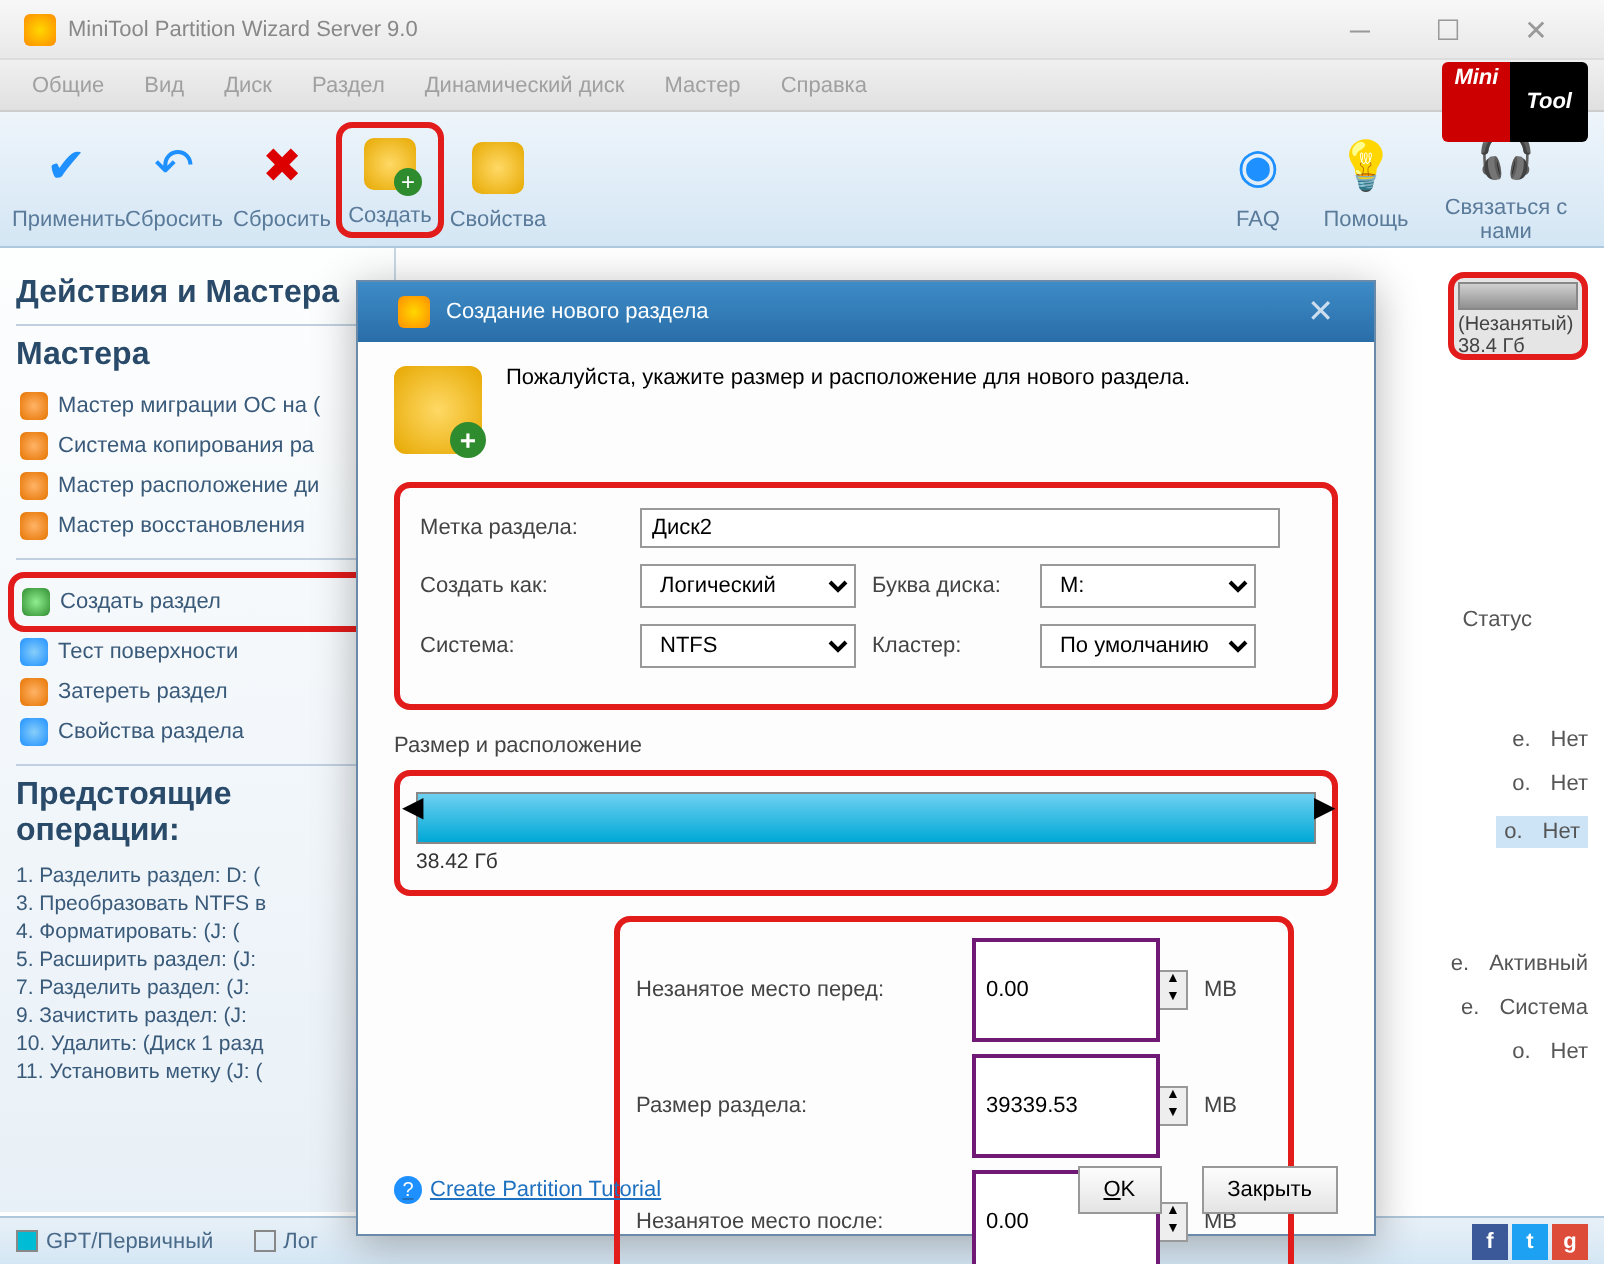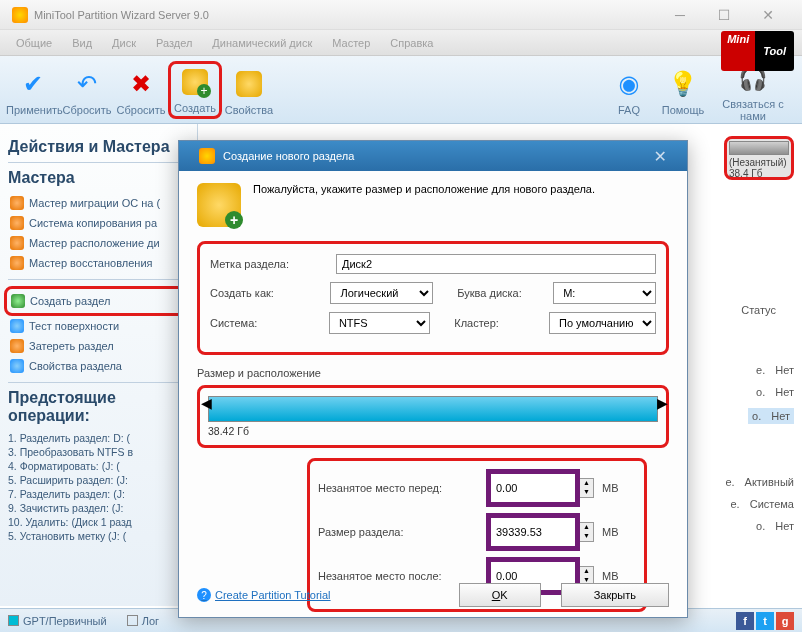--- a/index.html
+++ b/index.html
@@ -25,62 +25,62 @@
 .sidebar .sic{width:14px;height:14px;background:radial-gradient(#ffb366,#e67300);border-radius:3px;flex-shrink:0}
 .sidebar .sic.g{background:radial-gradient(#90ee90,#2e8b2e)}
 .sidebar .sic.b{background:radial-gradient(#87cefa,#1e90ff)}
 .sidebar hr{border:none;border-top:1px solid #c0d0e0;margin:6px 0}
 .sidebar .hl{border:3px solid #e21b1b;border-radius:8px;padding:2px;margin-left:-4px}
 .sidebar .pend{font-size:10.5px;padding:1px 0}
 .content{flex:1;background:#fff;position:relative}
 .diskbox{position:absolute;right:8px;top:12px;width:70px;height:44px;border:3px solid #e21b1b;border-radius:8px;padding:2px;background:#e5e5e5}
 .diskbox .bar{height:14px;background:linear-gradient(#d0d0d0,#909090);border:1px solid #888;margin-bottom:2px}
 .diskbox .lbl{font-size:10px;color:#444}
-.collabel{position:absolute;right:26px;top:180px;color:#555}
+.collabel{position:absolute;right:36px;top:180px;color:#555}
 .rowdata{position:absolute;right:8px;font-size:10.5px;color:#555;display:flex;gap:10px}
 .footer{position:absolute;bottom:0;left:0;right:0;height:24px;background:linear-gradient(#e8f0f7,#d4e6f4);border-top:1px solid #b0c8dc;display:flex;align-items:center;padding:0 8px;font-size:10.5px;color:#4a6a8a}
 .footer .sq{width:11px;height:11px;border:1px solid #888;margin-right:4px}
 .footer .sq.c{background:#00bcd4}
 .social{position:absolute;right:8px;bottom:2px;display:flex;gap:2px}
 .social div{width:18px;height:18px;display:flex;align-items:center;justify-content:center;color:#fff;font-weight:bold;font-size:11px}
 
 .dialog{position:absolute;left:178px;top:140px;width:510px;height:478px;background:#fdfdfd;border:1px solid #6a8aaa;box-shadow:0 4px 20px rgba(0,0,0,0.3)}
 .dlg-title{height:30px;background:linear-gradient(#3d8bc7,#2a6ea8);color:#fff;display:flex;align-items:center;padding:0 20px;font-size:12px}
 .dlg-title .dic{width:16px;height:16px;background:radial-gradient(#ffd700,#ff8c00);border-radius:3px;margin-right:8px}
 .dlg-title .x{margin-left:auto;font-size:16px;color:#cde}
 .dlg-body{padding:12px 18px}
 .dlg-hdr{display:flex;align-items:flex-start;gap:12px;margin-bottom:14px}
 .dlg-hdr .bic{width:44px;height:44px;background:radial-gradient(#ffd966,#e6a800);border-radius:6px;position:relative}
 .dlg-hdr .bic::after{content:"+";position:absolute;right:-2px;bottom:-2px;width:18px;height:18px;background:#2e8b2e;color:#fff;border-radius:50%;font-size:14px;font-weight:bold;display:flex;align-items:center;justify-content:center}
 .fgroup{border:3px solid #e21b1b;border-radius:8px;padding:10px;margin-bottom:12px}
-.frow{display:flex;align-items:center;margin-bottom:8px;gap:24px}
+.frow{display:flex;align-items:center;margin-bottom:8px;gap:8px}
 .frow label{width:102px;color:#444}
 .frow label.s{width:76px}
 input.txt,select.sel{border:1px solid #999;padding:3px 5px;font-size:11px;background:#fff}
 input.txt{width:320px}
 select.sel{width:108px}
 .fs-title{font-size:11px;color:#444;margin:4px 0 6px}
 .slider-wrap{border:3px solid #e21b1b;border-radius:8px;padding:8px;margin-bottom:10px}
 .slider{height:26px;border:1px solid #888;background:linear-gradient(#6dd0f0,#00a8d6);position:relative}
 .slider .hndl{position:absolute;top:-2px;width:8px;font-size:14px;color:#000}
 .slider .hndl.l{left:-8px}
 .slider .hndl.r{right:-8px}
 .szlbl{font-size:10.5px;margin-top:3px;color:#333}
 .numgroup{border:3px solid #e21b1b;border-radius:8px;padding:8px;margin:0 0 0 110px;width:340px}
 .numrow{display:flex;align-items:center;margin-bottom:6px;gap:8px}
 .numrow label{width:160px;color:#444;text-align:left}
 .spin{display:flex;align-items:center}
-.spin input{width:94px;border:5px solid #701a75;padding:8px 5px;font-size:11px}
+.spin input{width:94px;border:2px solid #701a75;padding:18px 5px;font-size:11px}
 .spin .ar{width:14px;display:flex;flex-direction:column;border:1px solid #999;border-left:none}
 .spin .ar div{height:9px;font-size:7px;text-align:center;line-height:8px;background:#eee}
 .unit{color:#444}
 .dlg-foot{position:absolute;bottom:10px;left:18px;right:18px;display:flex;align-items:center;gap:10px}
 .dlg-foot .link{color:#1e70c0;text-decoration:underline;display:flex;align-items:center;gap:4px}
 .dlg-foot .link .qic{width:14px;height:14px;background:#1e90ff;border-radius:50%;color:#fff;font-size:10px;display:flex;align-items:center;justify-content:center}
-.dlg-foot .btn{margin-left:auto;padding:5px 32px;border:1px solid #999;background:linear-gradient(#fdfdfd,#e4e4e4)}
+.dlg-foot .btn{margin-left:auto;padding:5px 12px;border:1px solid #999;background:linear-gradient(#fdfdfd,#e4e4e4)}
 .dlg-foot .btn+.btn{margin-left:10px}
 </style>
 </head>
 <body>
 
 <div class="titlebar">
   <div class="ticon"></div>
   <div class="title">MiniTool Partition Wizard Server 9.0</div>
   <div class="wbtn">─</div>
   <div class="wbtn">☐</div>
@@ -185,21 +185,21 @@
       </div>
     <hr>
     <h3>Предстоящие операции:</h3>
     <div class="pend">1. Разделить раздел: D: (</div>
     <div class="pend">3. Преобразовать NTFS в</div>
     <div class="pend">4. Форматировать: (J: (</div>
     <div class="pend">5. Расширить раздел: (J:</div>
     <div class="pend">7. Разделить раздел: (J:</div>
     <div class="pend">9. Зачистить раздел: (J:</div>
     <div class="pend">10. Удалить: (Диск 1 разд</div>
-    <div class="pend">5. Установить метку (J: (</div>
+    <div class="pend">11. Установить метку (J: (</div>
   </div>
   <div class="content">
     <div class="diskbox">
       <div class="bar"></div>
       <div class="lbl">(Незанятый)</div>
       <div class="lbl">38.4 Гб</div>
     </div>
     <div class="collabel">Статус</div>
     <div class="rowdata" style="top:240px">
         <span>е.</span>

